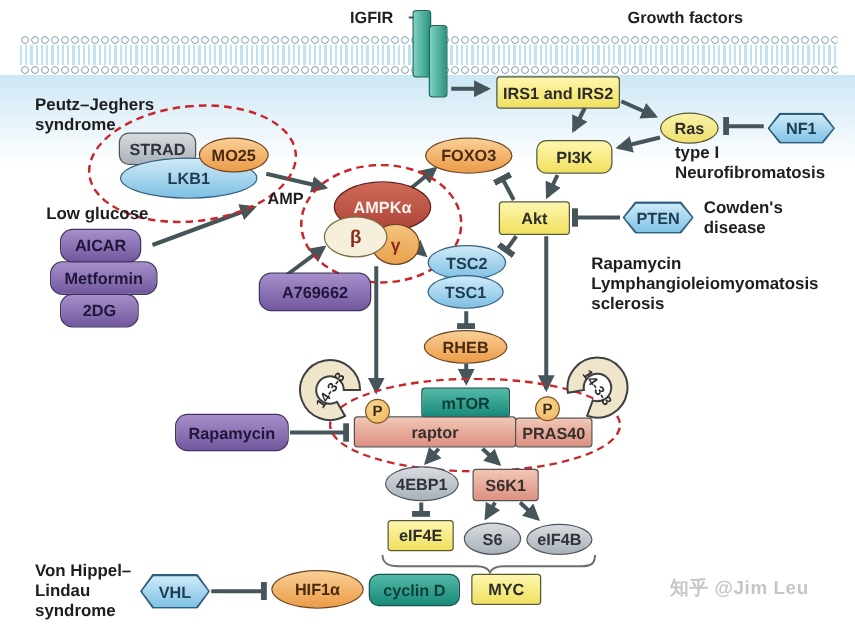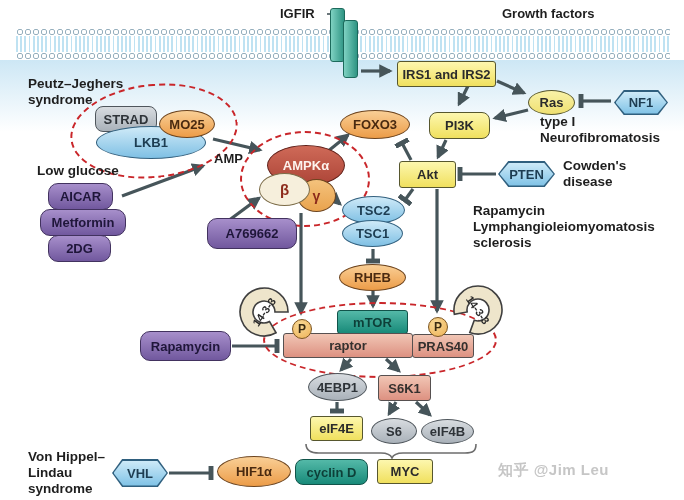--- a/index.html
+++ b/index.html
@@ -46,21 +46,21 @@
     clip-path:polygon(18% 0,82% 0,100% 50%,82% 100%,18% 100%,0 50%);}
   .hex .h-in{position:absolute;inset:1.5px;background:linear-gradient(#cdeaf8,#7fc2e6);
     clip-path:polygon(18% 0,82% 0,100% 50%,82% 100%,18% 100%,0 50%);
     display:flex;align-items:center;justify-content:center;
     font-weight:bold;font-size:13px;color:#1d3d52;}
   
   .rede{position:absolute;border:2.5px dashed #c9262a;border-radius:50%;z-index:1;}
   
   .lbl{position:absolute;font-weight:bold;font-size:13.5px;line-height:16px;color:#1e1e1e;z-index:2;}
   .lbl span{display:block;}
-  .watermark{position:absolute;left:498px;top:461px;font-size:15px;color:#c6c6c6;
+  .watermark{position:absolute;left:536px;top:461px;font-size:15px;color:#c6c6c6;
     z-index:5;font-weight:bold;letter-spacing:.5px;}
   
   #connectors{position:absolute;left:0;top:0;z-index:1;}
   .fansvg{position:absolute;z-index:1;}
   .bracesvg{position:absolute;z-index:1;}
 </style>
 </head>
 <body>
 
 <div id="canvas">

